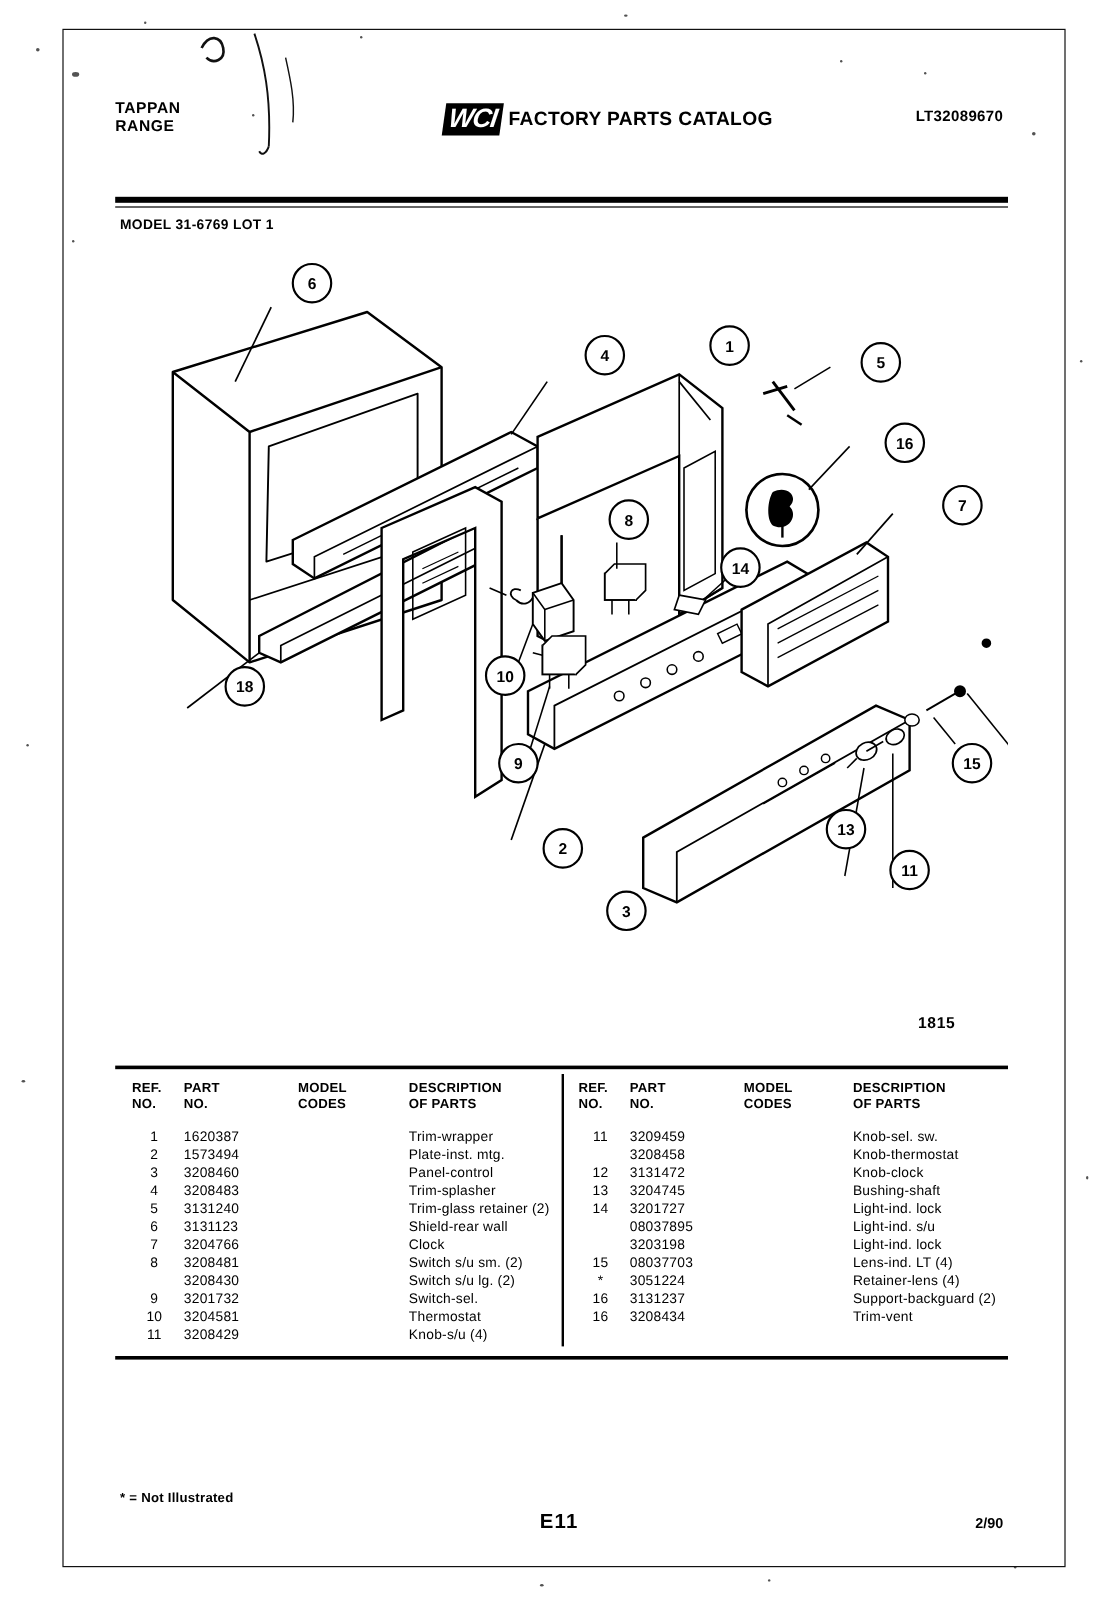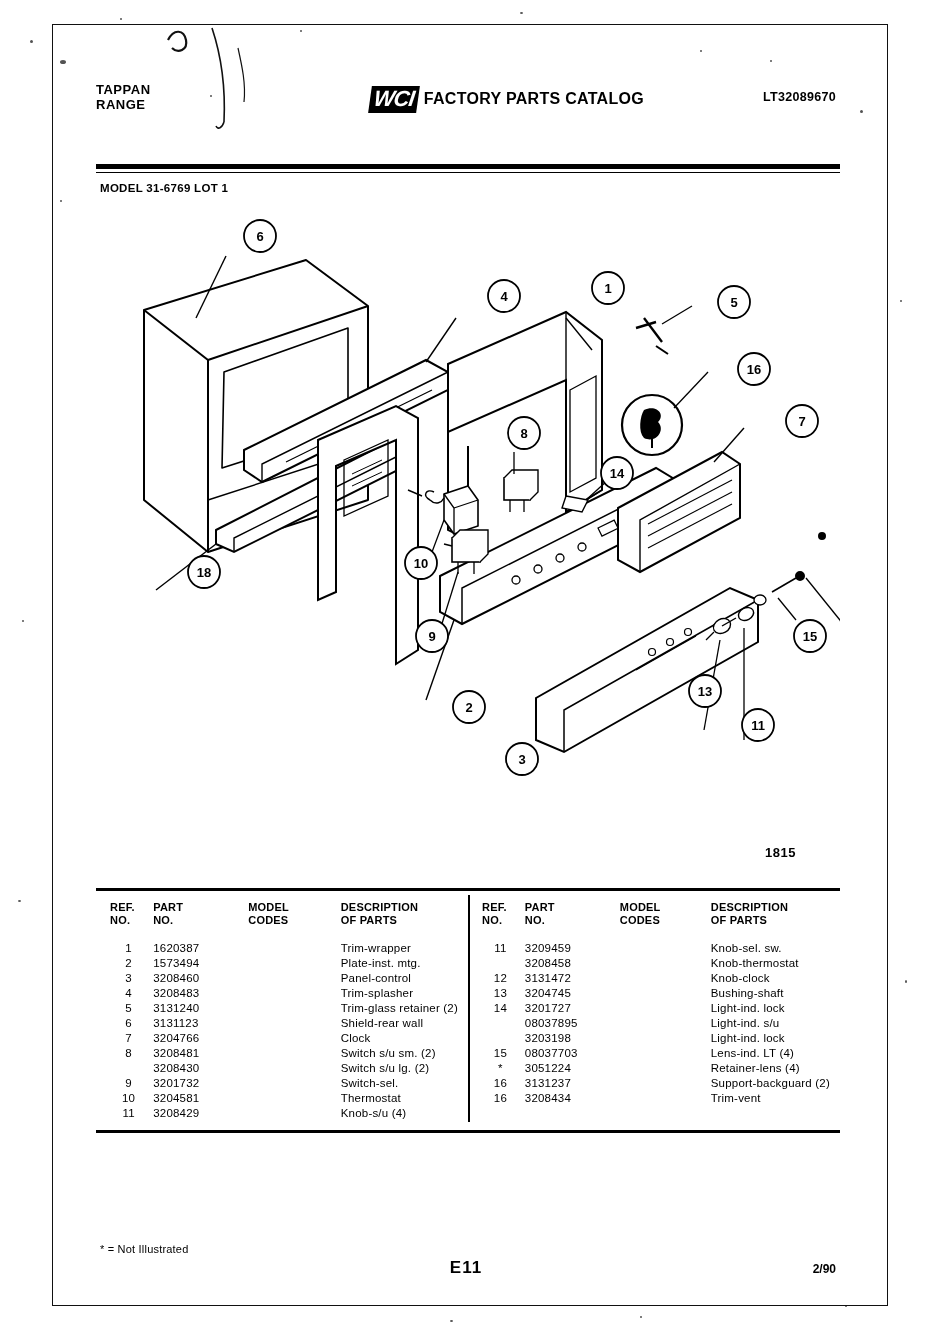--- a/index.html
+++ b/index.html
@@ -149,21 +149,21 @@
     vertical-align: top;
   }
   .c-ref  { width: 46px; text-align: center; padding-right: 6px !important; }
   .c-part { width: 106px; }
   .c-code { width: 104px; }
   .c-desc { width: auto; }
   .foot-note {
     position: absolute;
     left: 100px; top: 1243px;
     font-size: 11px;
-    font-weight: normal;
+    font-weight: bold;
     letter-spacing: .2px;
     text-align: right;
   }
   .foot-center {
     position: absolute;
     left: 0; right: 0; top: 1258px;
     text-align: center;
     font-size: 17px;
     font-weight: bold;
     letter-spacing: 1px;

